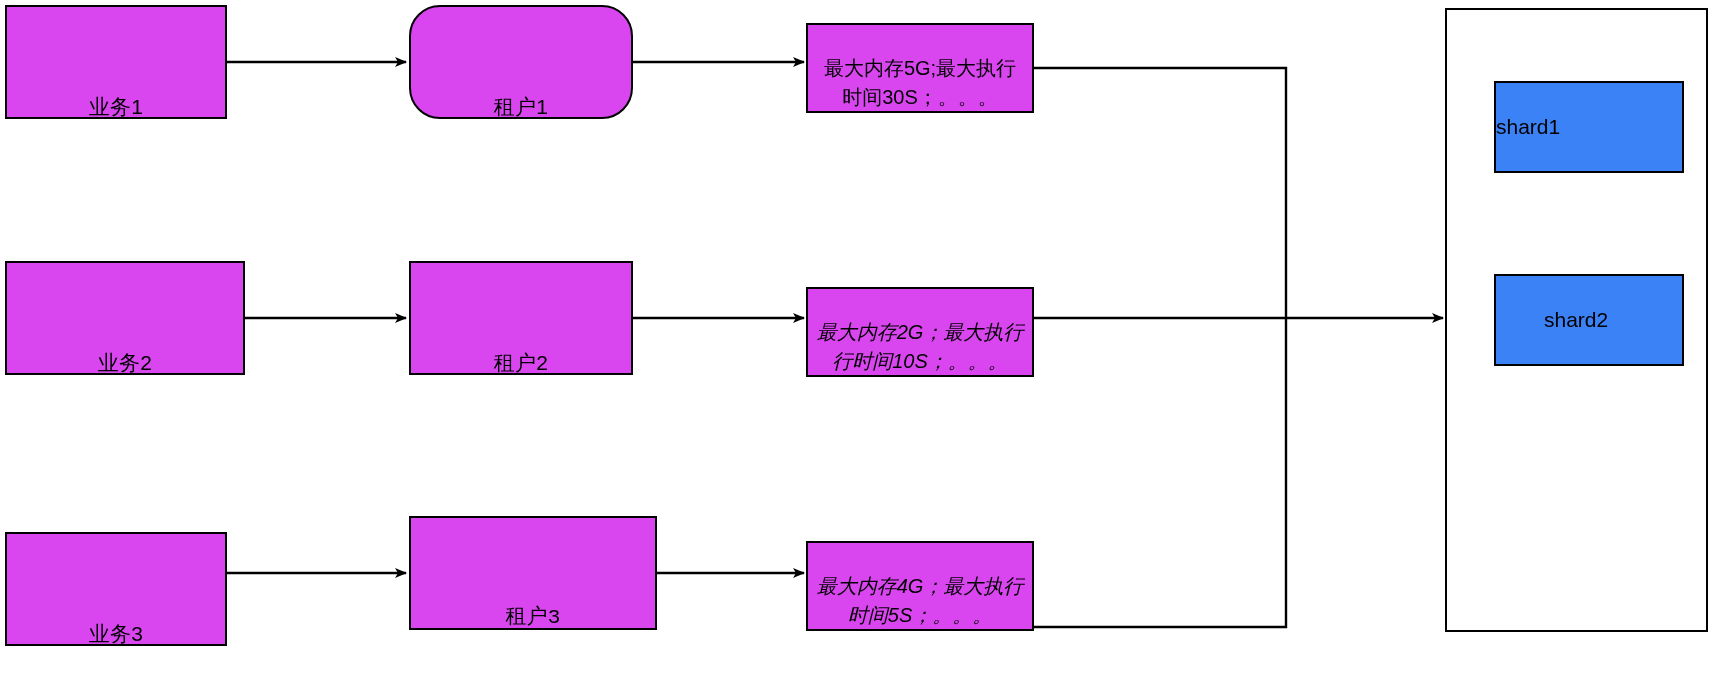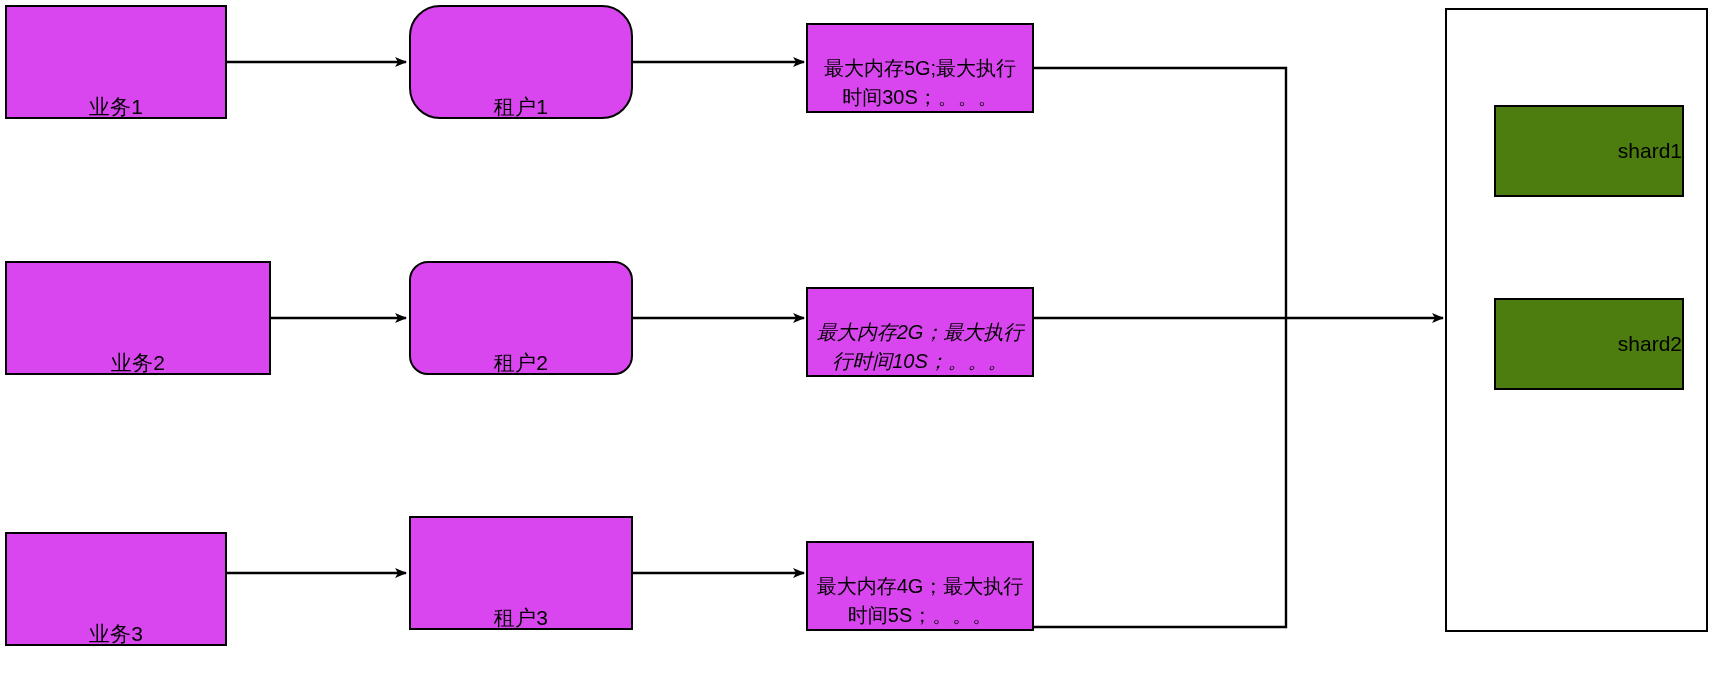--- a/index.html
+++ b/index.html
@@ -54,25 +54,24 @@
   .shard-container {
     position: absolute;
     box-sizing: border-box;
     border: 2px solid #000000;
     background: #ffffff;
   }
   .shard-box {
     position: absolute;
     box-sizing: border-box;
     border: 2px solid #000000;
-    background: #4d7c0f;
+    background: #3b82f6;
     display: flex;
     align-items: center;
-    justify-content: flex-end;
-    margin-top: 24px;
+    justify-content: flex-start;
   }
   .shard-label {
     font-size: 21px;
     color: #000000;
     white-space: pre;
   }
 </style>
 </head>
 <body>
 
@@ -96,44 +95,44 @@
     <path d="M1033,68 L1286,68 L1286,318" fill="none" stroke="#000000" stroke-width="2.4"></path>
 
     <path d="M1033,627 L1286,627 L1286,318" fill="none" stroke="#000000" stroke-width="2.4"></path>
 
     <line x1="1033" y1="318" x2="1443" y2="318" stroke="#000000" stroke-width="2.4" marker-end="url(#arrowhead)"></line>
   </svg>
 
   <div class="node" style="left:5px; top:5px; width:222px; height:114px;">
     <span class="node-label">业务1</span>
   </div>
-  <div class="node" style="left:5px; top:261px; width:266px; height:114px;">
+  <div class="node" style="left:5px; top:261px; width:240px; height:114px;">
     <span class="node-label">业务2</span>
   </div>
   <div class="node" style="left:5px; top:532px; width:222px; height:114px;">
     <span class="node-label">业务3</span>
   </div>
 
   <div class="node" style="left:409px; top:5px; width:224px; height:114px;border-radius:31px;">
     <span class="node-label">租户1</span>
   </div>
-  <div class="node" style="left:409px; top:261px; width:224px; height:114px;border-radius:19px;">
+  <div class="node" style="left:409px; top:261px; width:224px; height:114px;">
     <span class="node-label">租户2</span>
   </div>
-  <div class="node" style="left:409px; top:516px; width:224px; height:114px;">
+  <div class="node" style="left:409px; top:516px; width:248px; height:114px;font-family:Liberation Mono, monospace;">
     <span class="node-label">租户3</span>
   </div>
 
   <div class="node spec-node" style="left:806px; top:23px; width:228px; height:90px;">
     <span class="spec-label">最大内存5G;最大执行时间30S；。。。</span>
   </div>
   <div class="node spec-node" style="left:806px; top:287px; width:228px; height:90px;font-style:italic;">
     <span class="spec-label">最大内存2G；最大执行行时间10S；。。。</span>
   </div>
-  <div class="node spec-node" style="left:806px; top:541px; width:228px; height:90px;">
+  <div class="node spec-node" style="left:806px; top:541px; width:228px; height:90px;font-style:italic;">
     <span class="spec-label">最大内存4G；最大执行时间5S；。。。</span>
   </div>
 
   <div class="shard-container" style="left:1445px; top:8px; width:263px; height:624px;">
     <div class="shard-box" style="left:47px; top:71px; width:190px; height:92px;">
       <span class="shard-label">shard1</span>
     </div>
     <div class="shard-box" style="left:47px; top:264px; width:190px; height:92px;padding-left:48px;">
       <span class="shard-label">shard2</span>
     </div>

